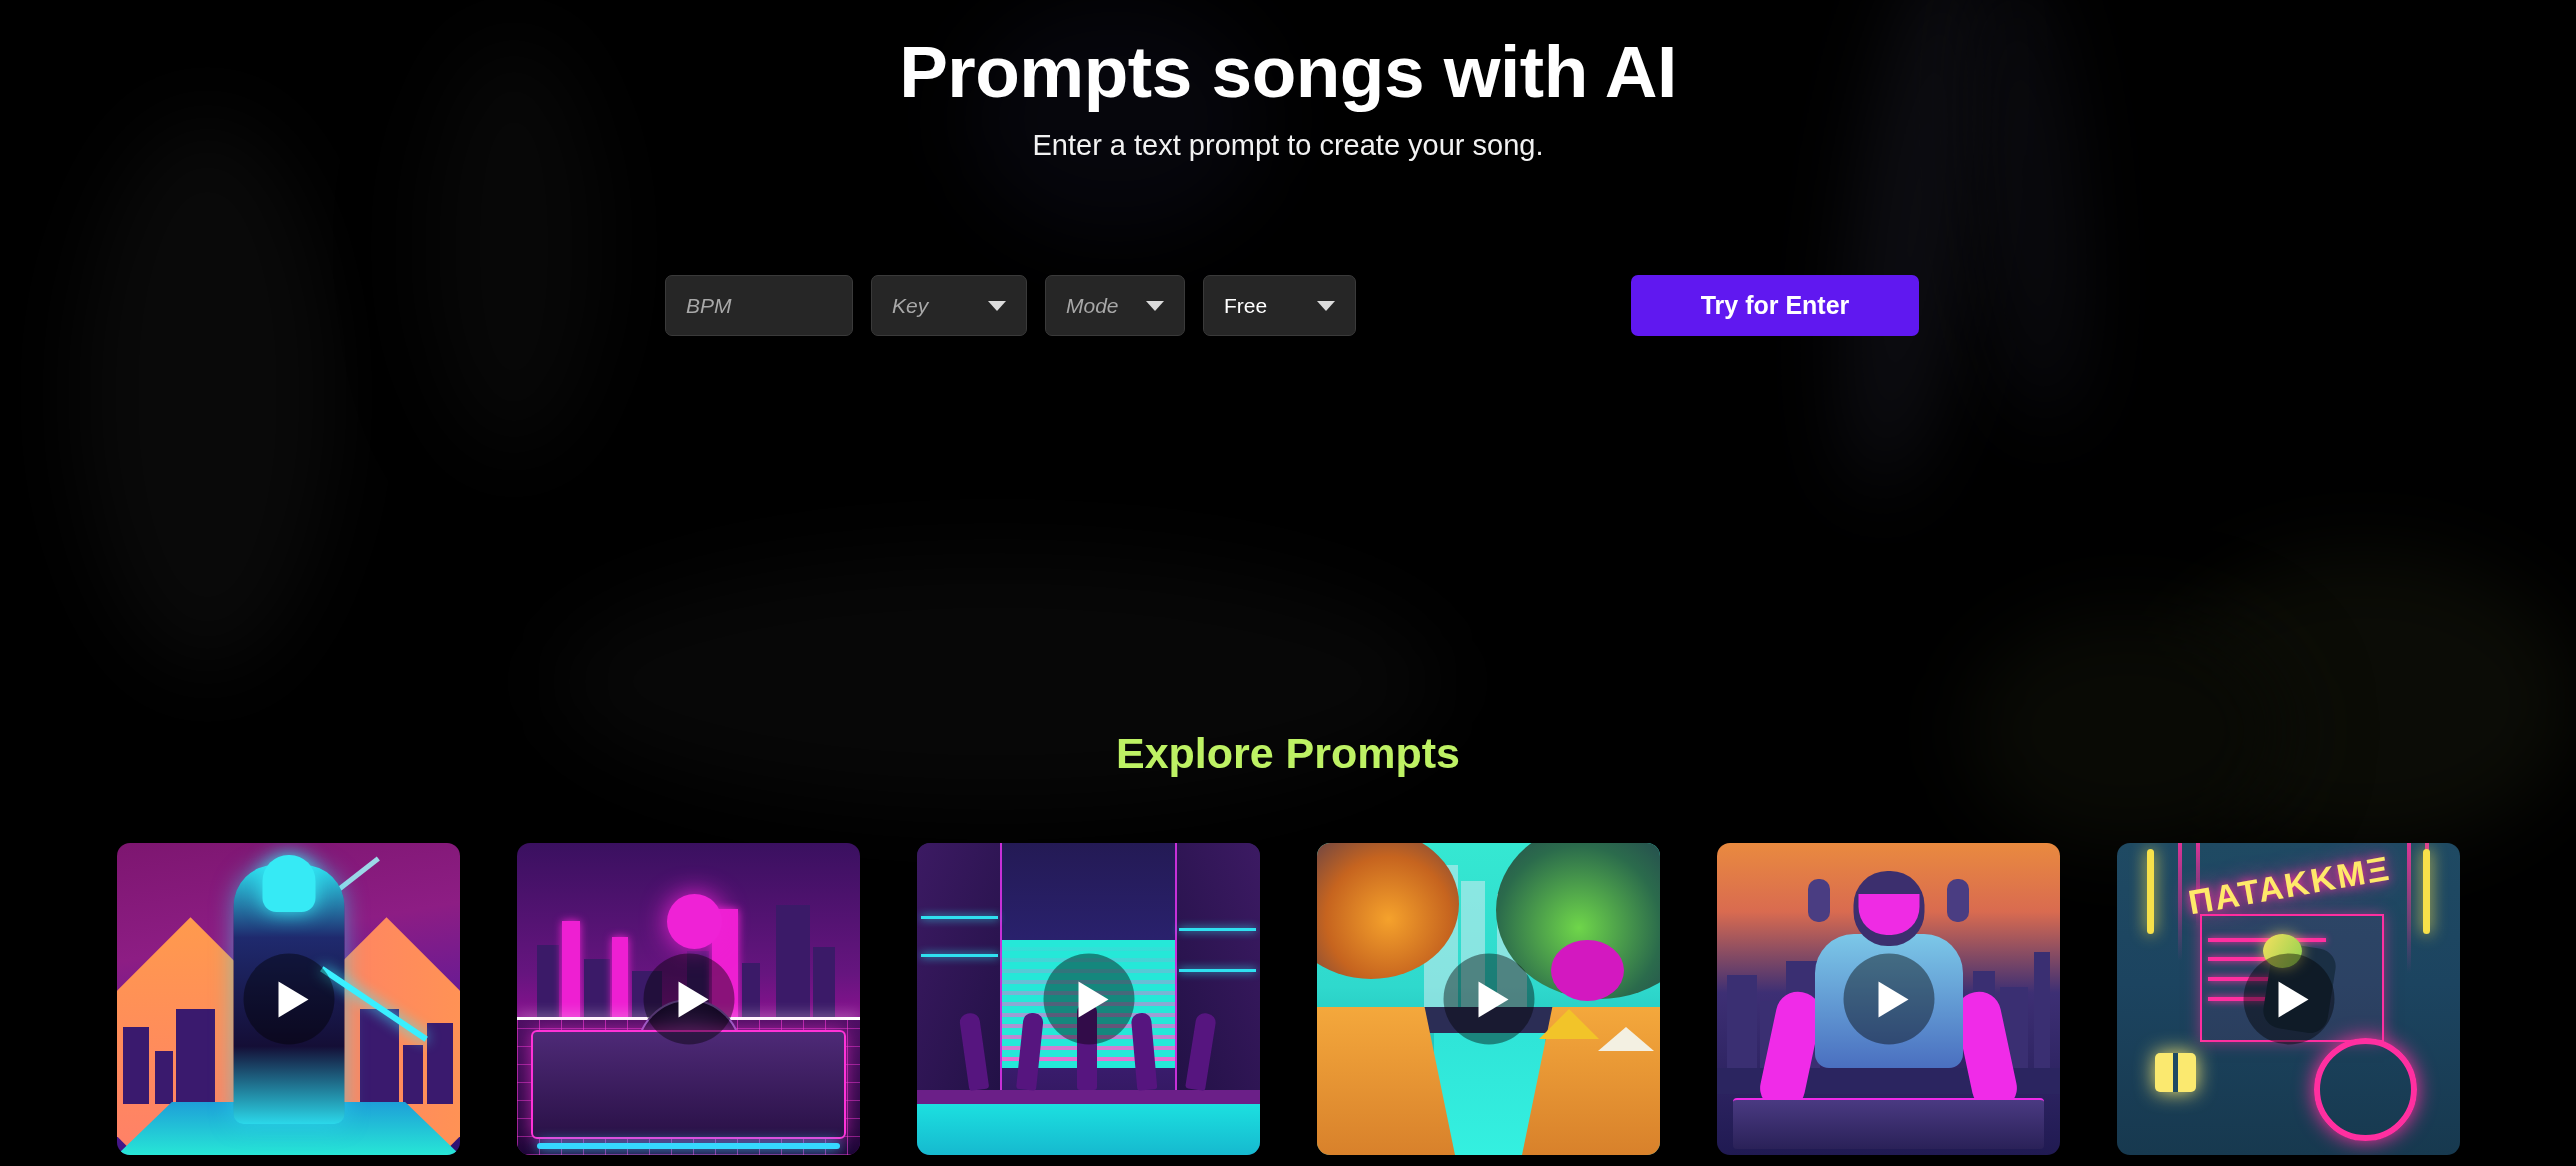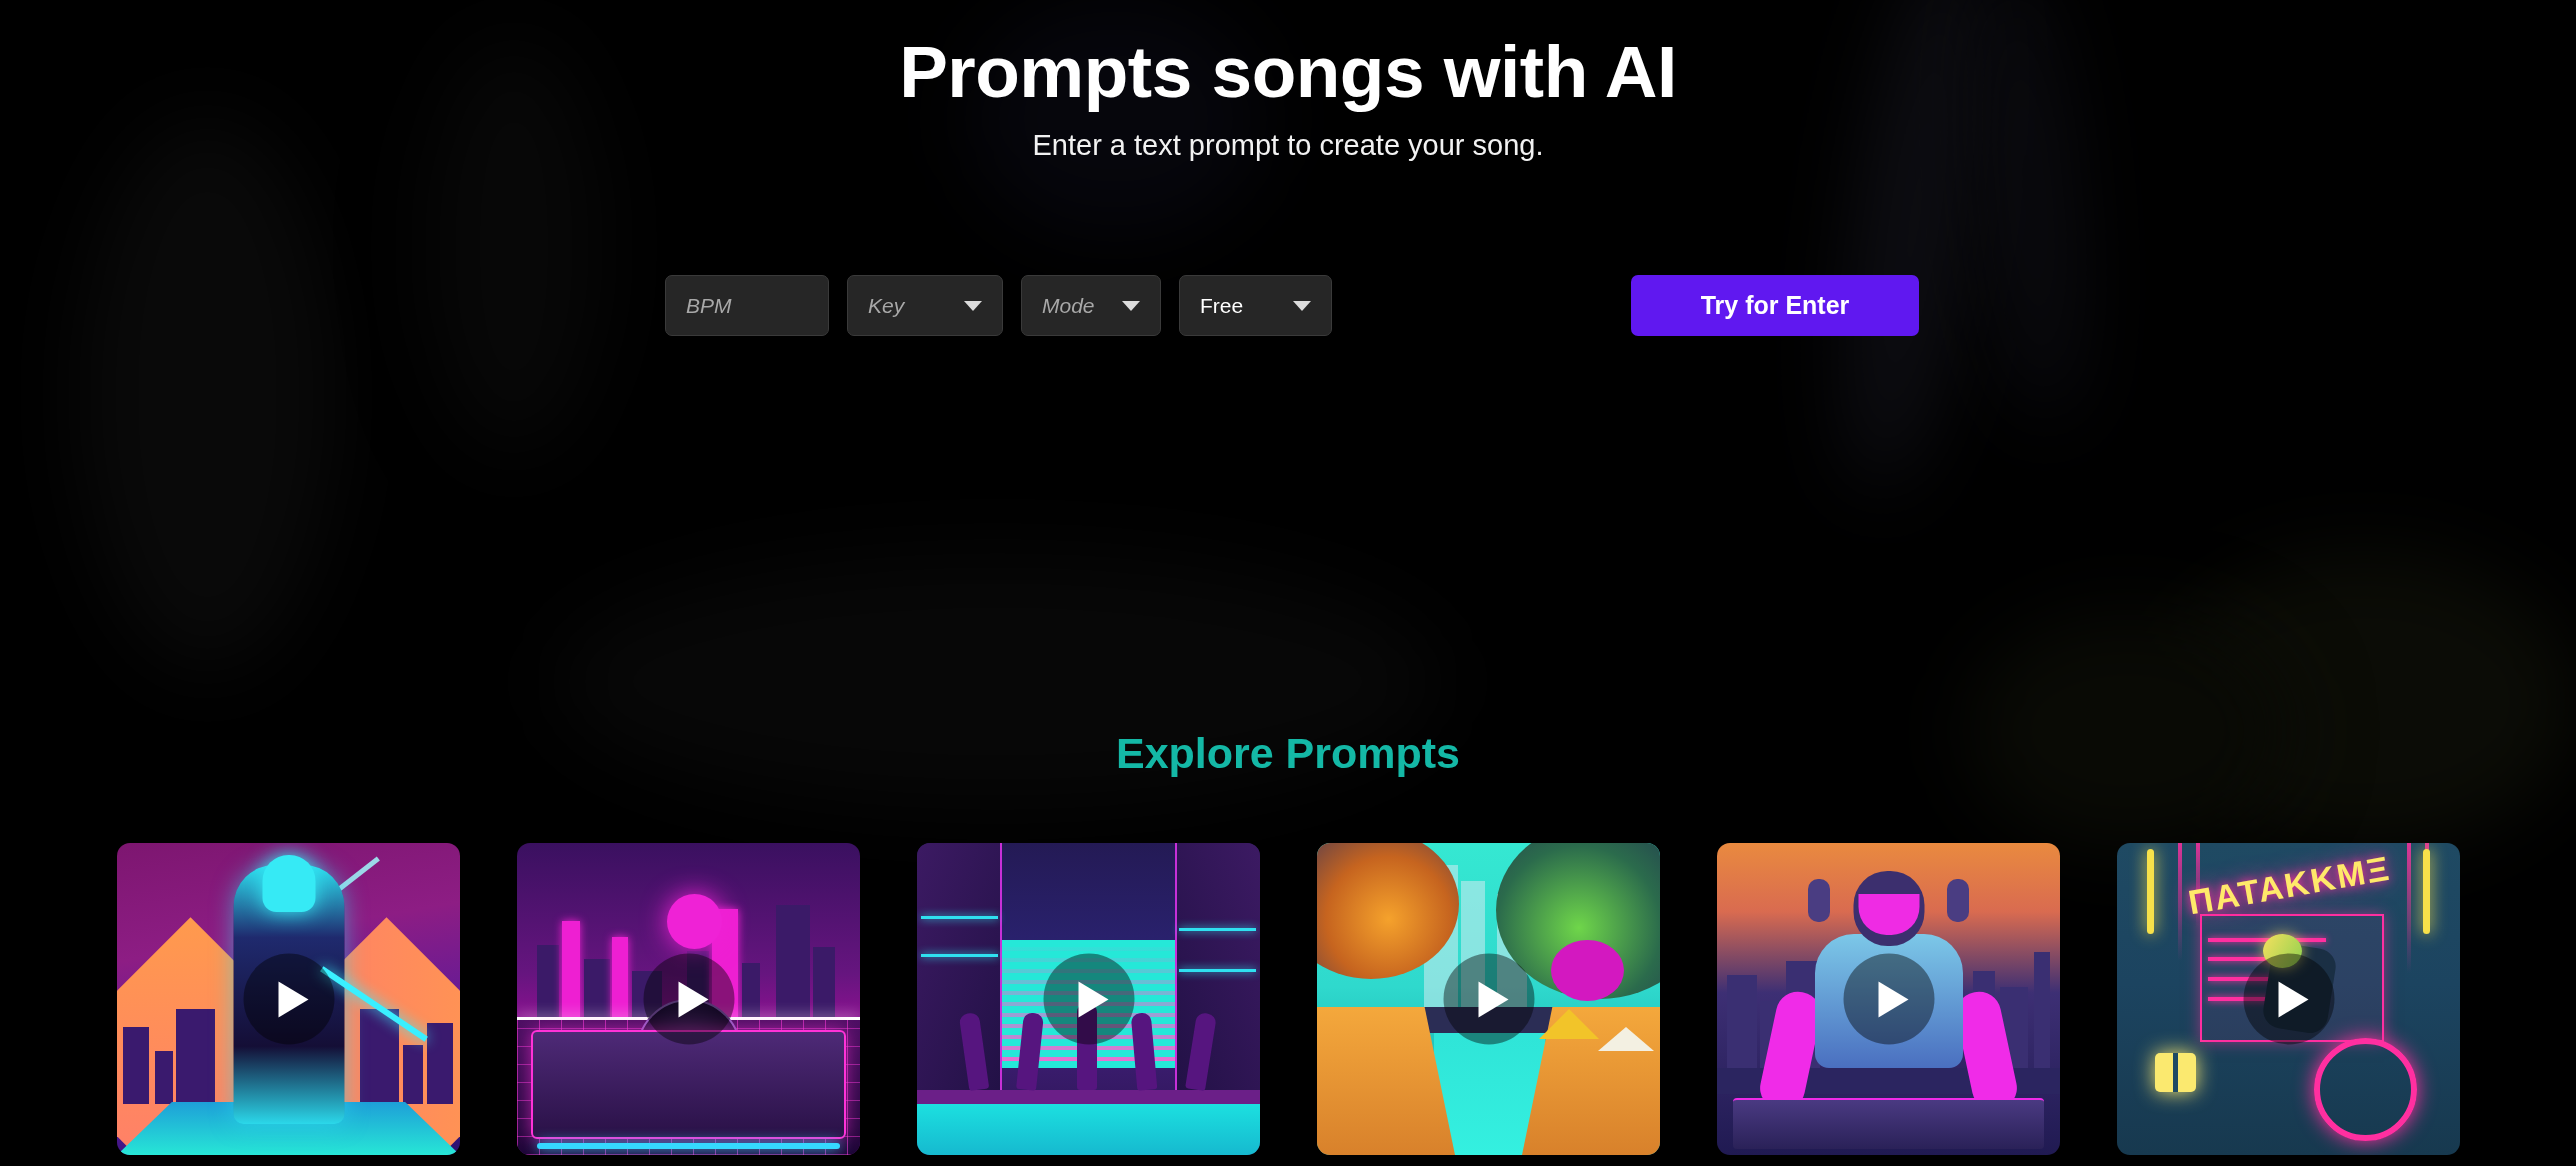--- a/index.html
+++ b/index.html
@@ -99,21 +99,21 @@
     font-family: "Liberation Sans", sans-serif;
     font-size: 21px;
     display: flex;
     align-items: center;
     padding: 0 20px;
     margin-right: 18px;
     outline: none;
     cursor: pointer;
   }
   .ctl-bpm {
-    width: 164px;
+    width: 188px;
     font-style: italic;
     color: #ec4899;
   }
   .ctl-bpm::placeholder { color: #a8a8a8; font-style: italic; opacity: 1; }
   .ctl-select {
     justify-content: space-between;
   }
   .ctl-key  { width: 156px; }
   .ctl-mode { width: 140px; }
   .ctl-speed{ width: 153px; }
@@ -143,21 +143,21 @@
   }
 
   
   .explore-title {
     position: absolute;
     left: 0; top: 729px;
     width: 2576px;
     text-align: center;
     font-size: 43px;
     font-weight: 700;
-    color: #14b8a6;
+    color: #bef264;
   }
 
   .cards {
     position: absolute;
     left: 117px;
     top: 843px;
     display: flex;
     gap: 57px;
   }
   .card {

